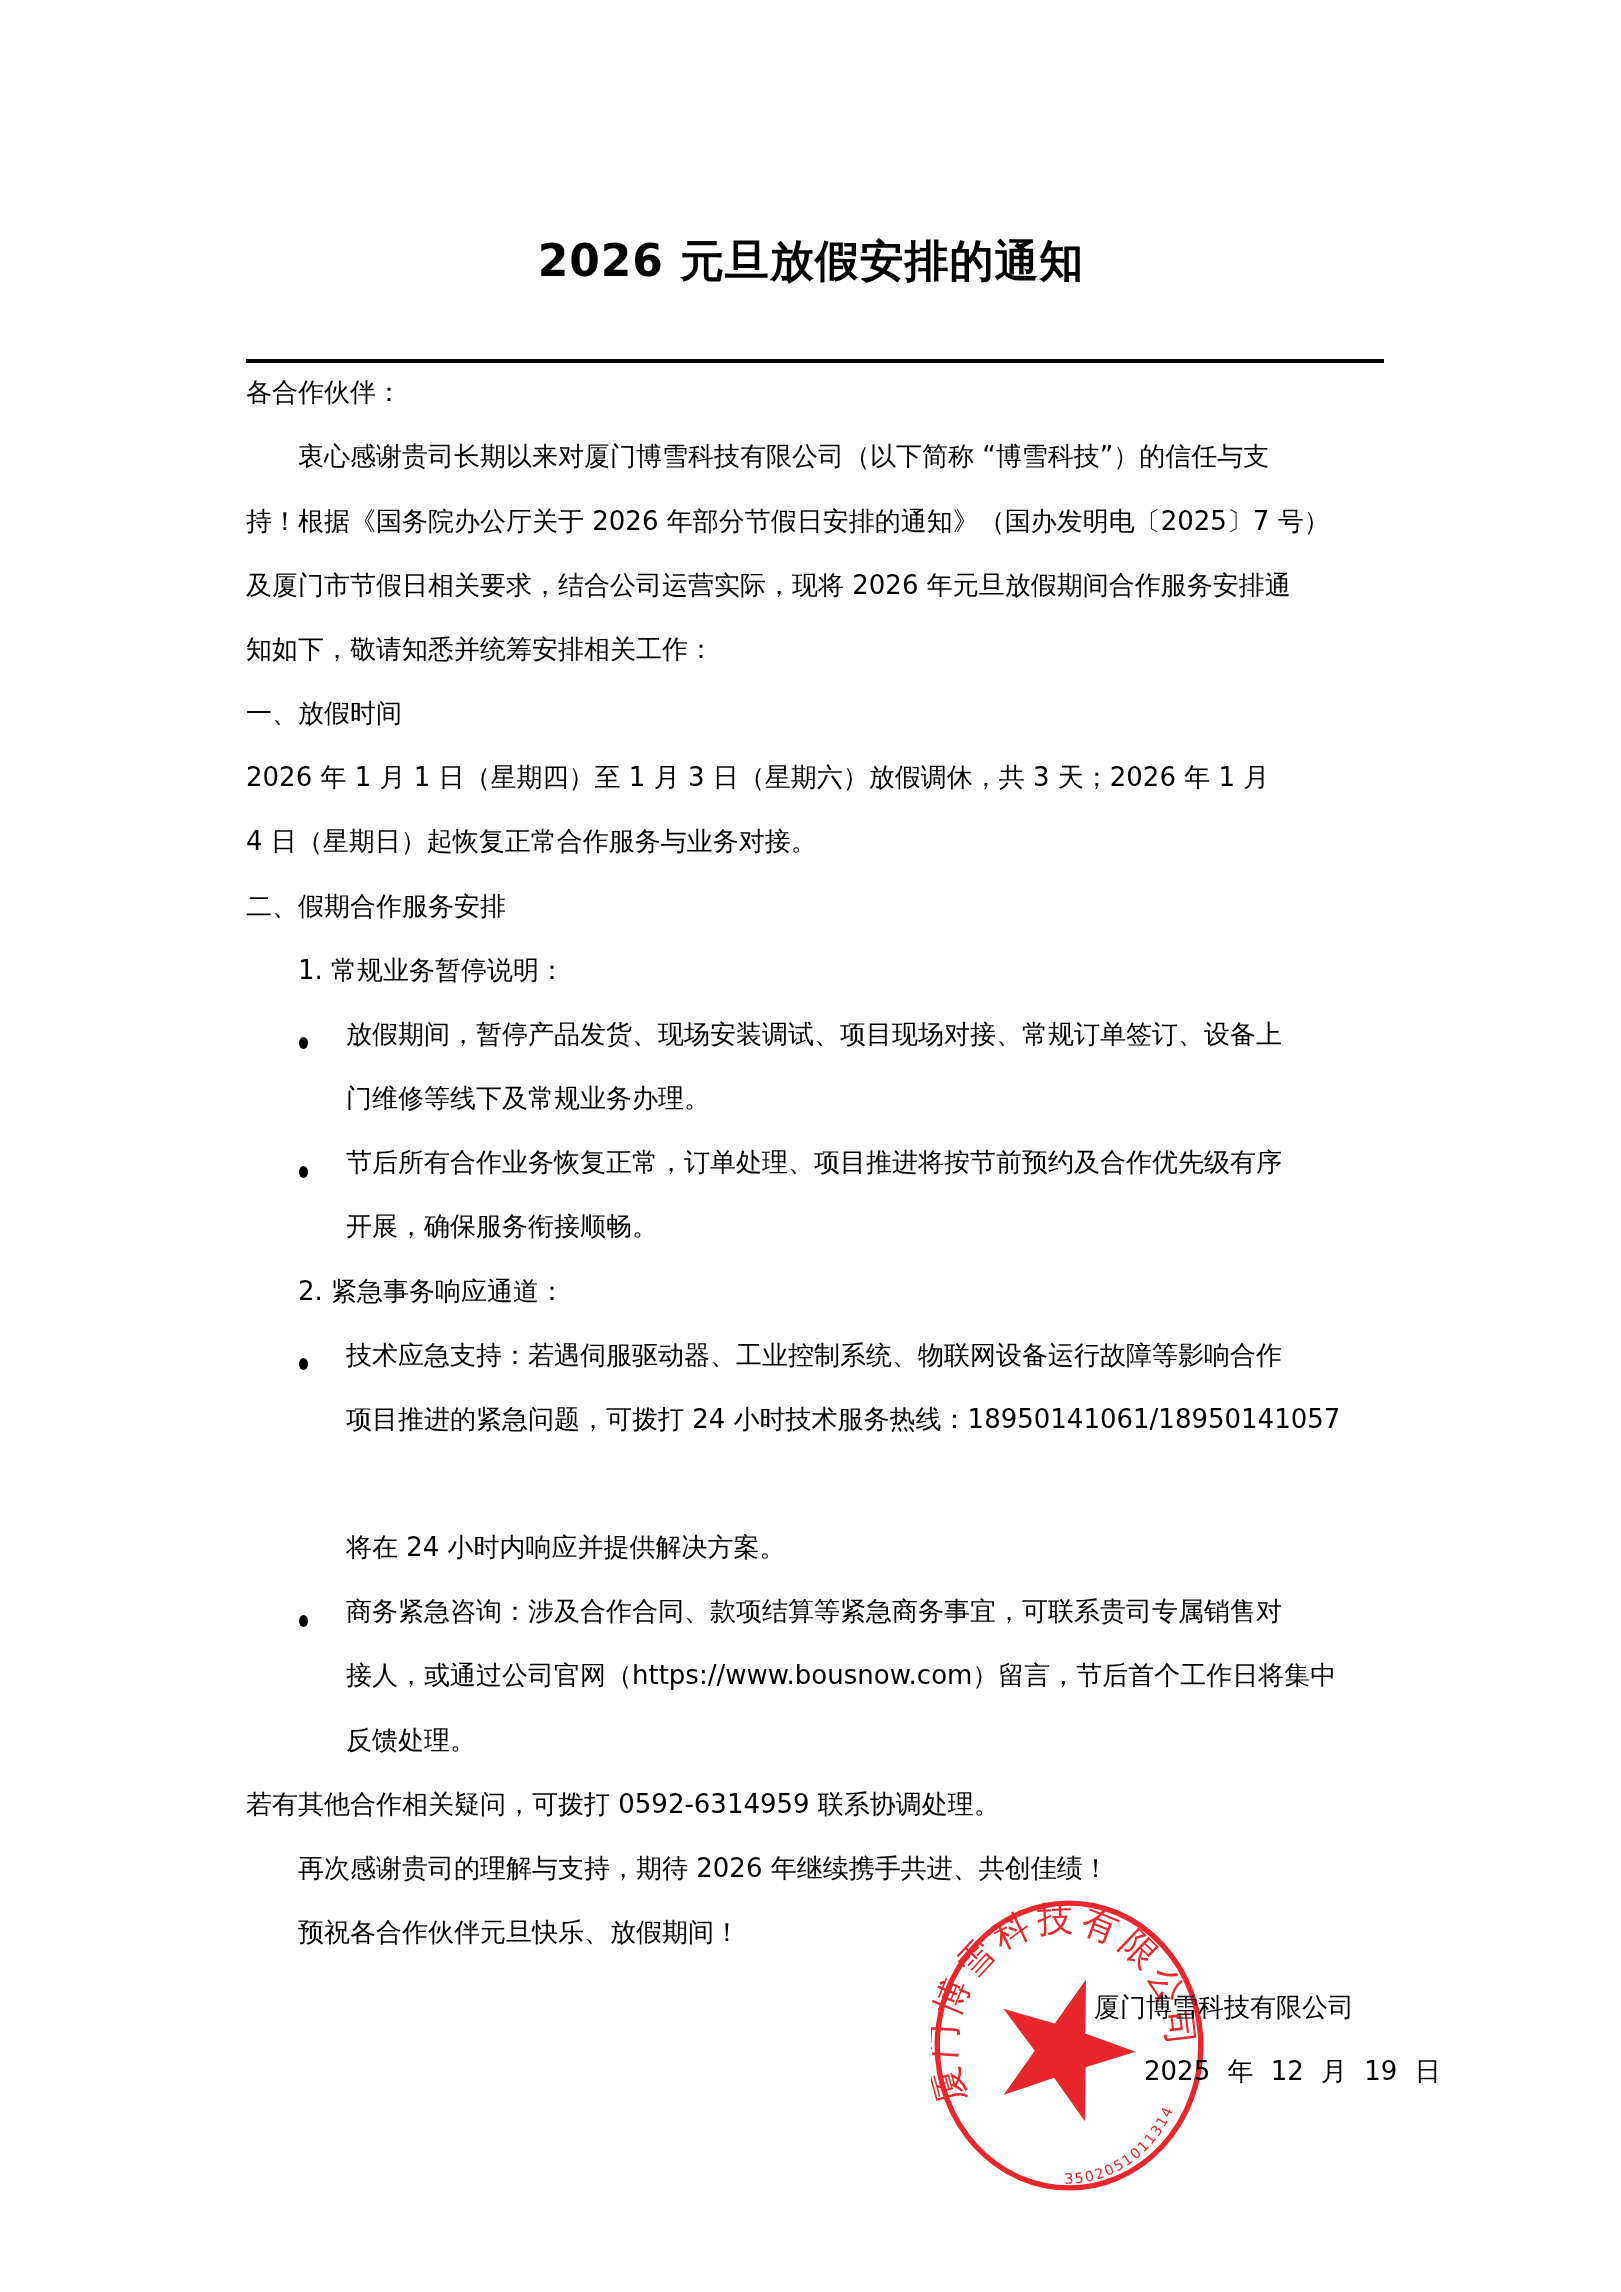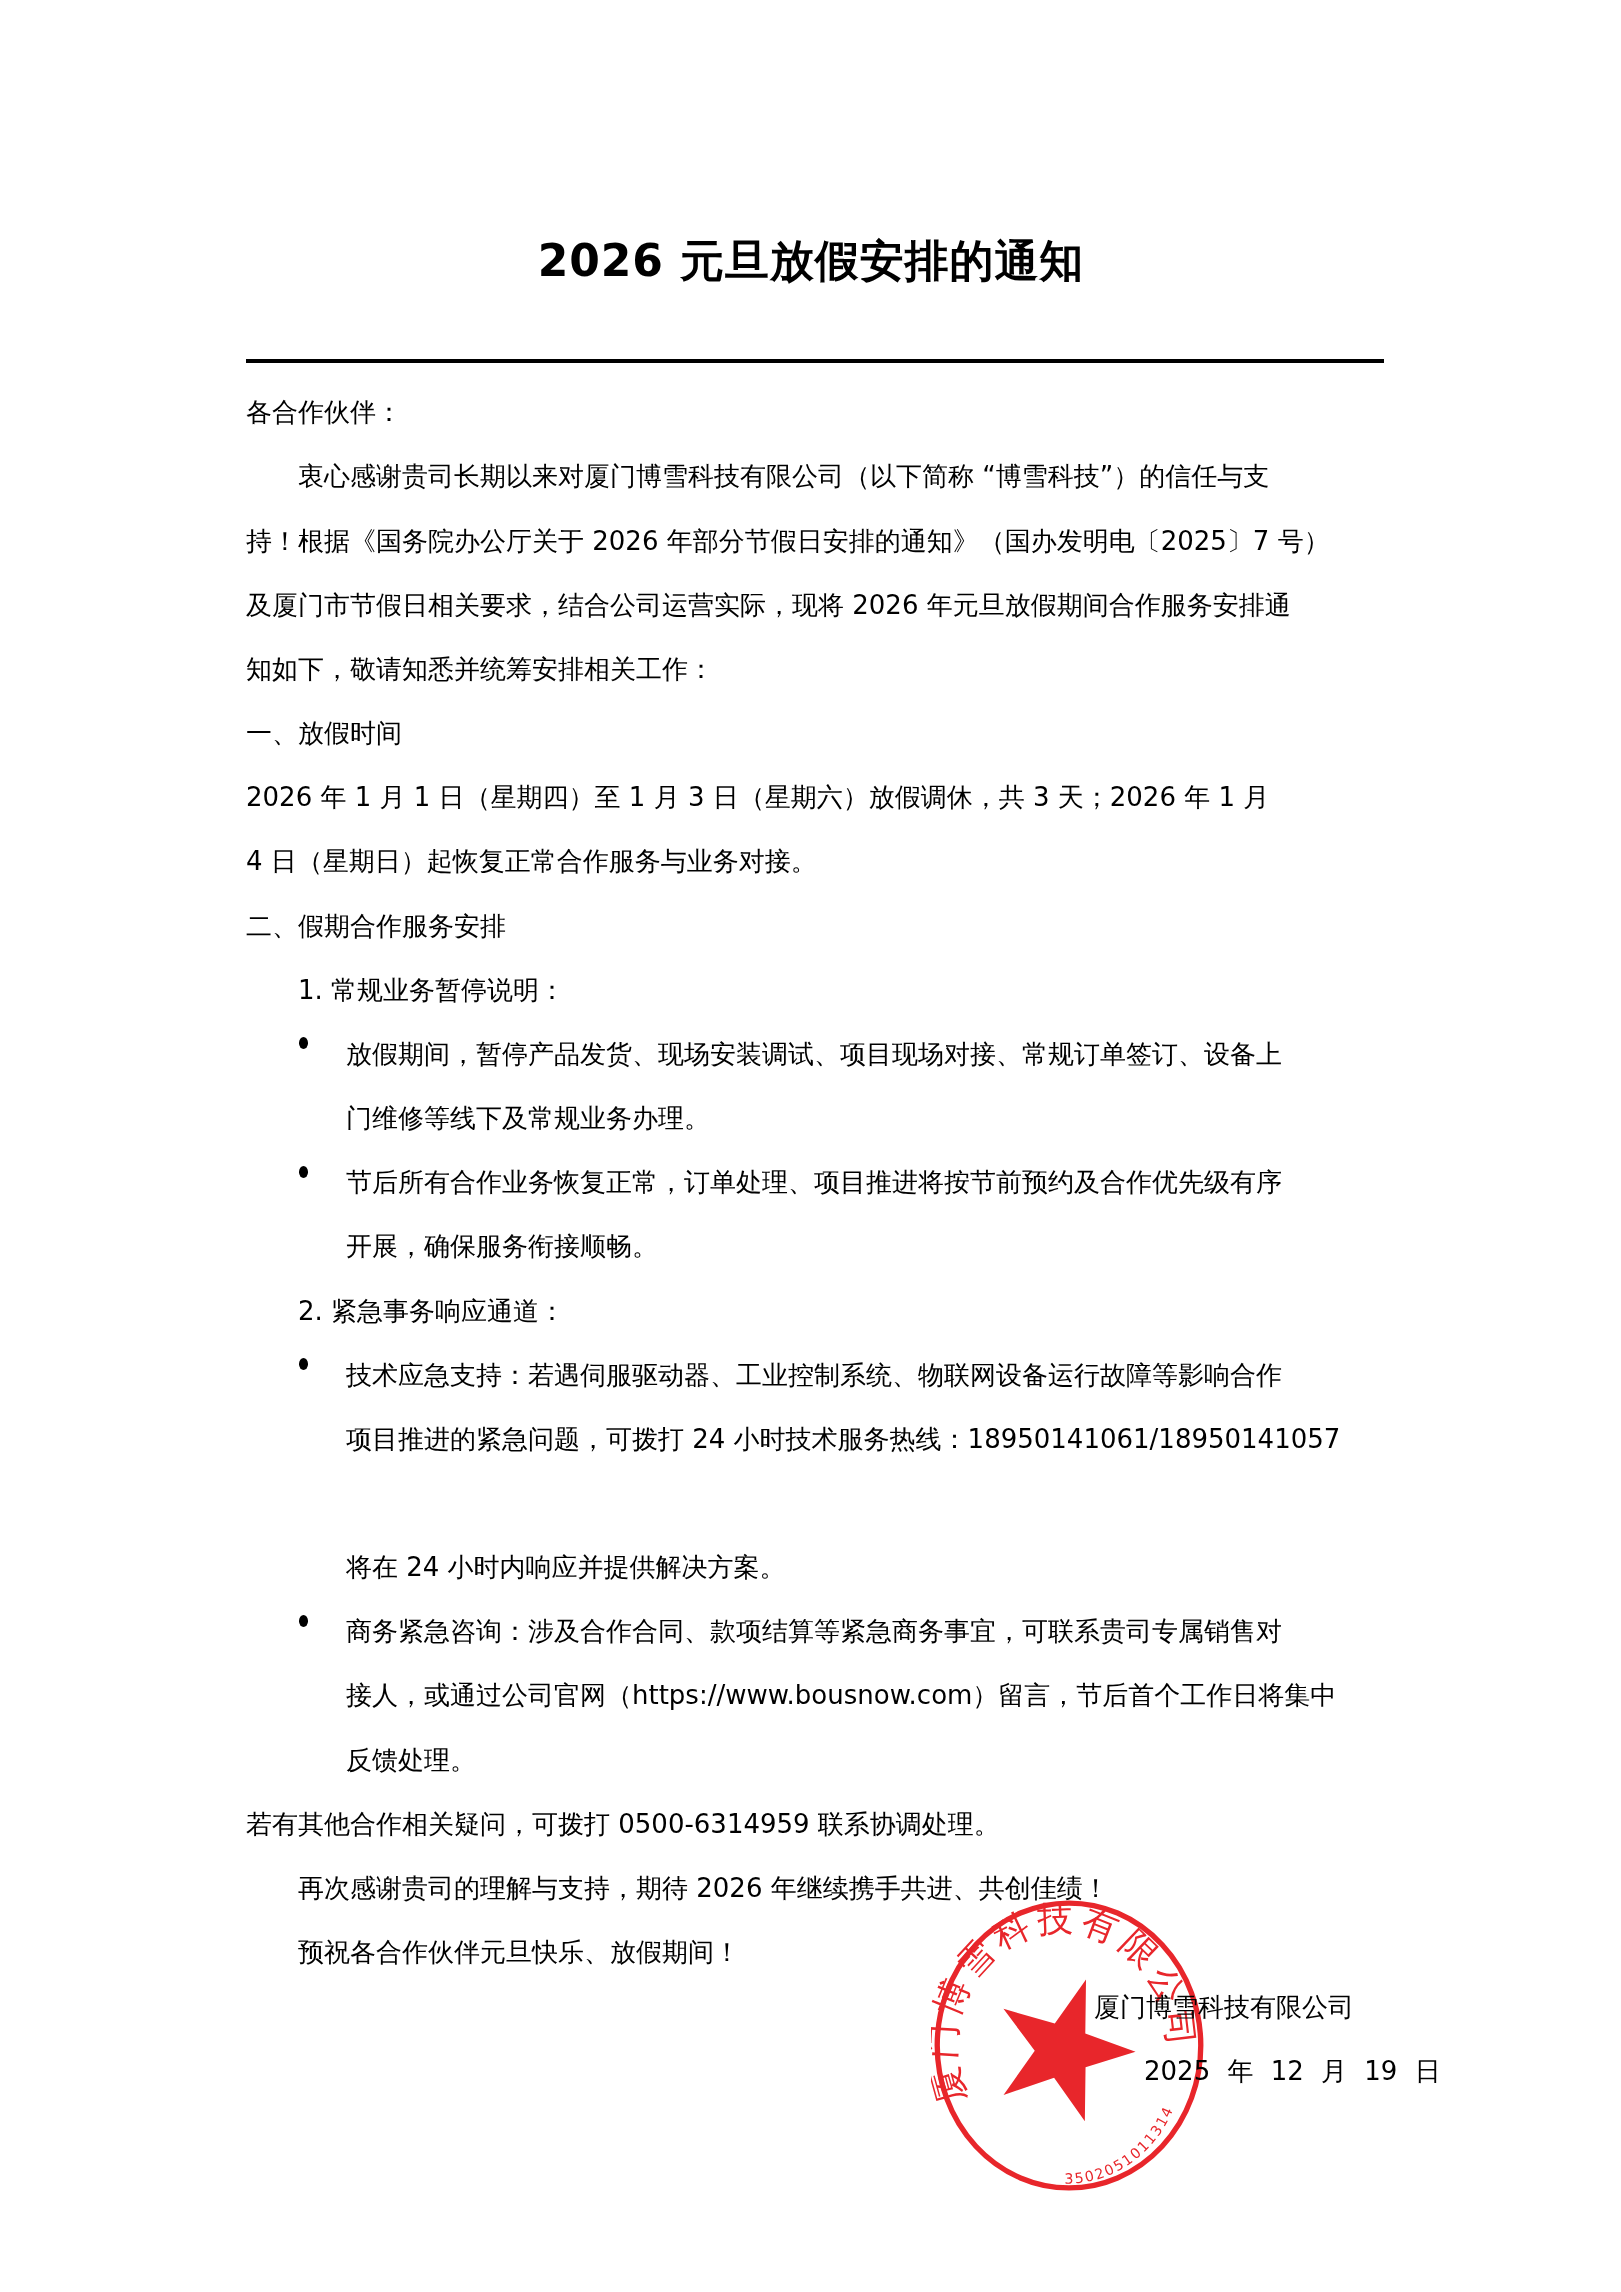--- a/index.html
+++ b/index.html
@@ -2,21 +2,21 @@
 <html style="font-size:14.3px"><head>
 <meta charset="utf-8">
 <style>
   html, body { margin: 0; padding: 0; background: #ffffff; }
   body { width: 1622px; height: 2293px; position: relative; overflow: hidden;
          font-family: "DejaVu Sans", "Liberation Sans", sans-serif; color: #000; }
   .page { position: absolute; left: 0; top: 0; width: 1622px; height: 2293px; }
   .title { position: absolute; left: 0; width: 1622px; top: 221px; text-align: center;
            font-size: 44px; font-weight: bold; letter-spacing: 0.9px; line-height: 80px; }
   .rule { position: absolute; left: 246px; top: 359px; width: 1138px; height: 3.6px; background: #000; }
-  .line { position: absolute; font-size: 26px; line-height: 36px; white-space: nowrap; margin-top: 20px; }
+  .line { position: absolute; font-size: 26px; line-height: 36px; white-space: nowrap; }
   .just { display: flex; justify-content: space-between; }
   .bullet-dot { position: absolute; left: 299px; width: 9px; height: 11.6px; border-radius: 50%; background: #000; }
   .stamp { position: absolute; left: 931px; top: 1894px; width: 276px; height: 303px; }
   .sig { position: absolute; font-size: 26px; line-height: 36px; white-space: nowrap; }
 </style>
 </head>
 <body>
 
 <div class="page">
 
@@ -51,21 +51,21 @@
   <div class="bullet-dot" style="top:1358px;"></div>
   <div class="line" style="left:346px; top:1337px;">技术应急支持：若遇伺服驱动器、工业控制系统、物联网设备运行故障等影响合作</div>
   <div class="line" style="left:346px; top:1401px;">项目推进的紧急问题，可拨打 24 小时技术服务热线：18950141061/18950141057</div>
   <div class="line" style="left:346px; top:1529px;">将在 24 小时内响应并提供解决方案。</div>
 
   <div class="bullet-dot" style="top:1615px;"></div>
   <div class="line" style="left:346px; top:1593px;">商务紧急咨询：涉及合作合同、款项结算等紧急商务事宜，可联系贵司专属销售对</div>
   <div class="line" style="left:346px; top:1657px;text-align:right;">接人，或通过公司官网（https://www.bousnow.com）留言，节后首个工作日将集中</div>
   <div class="line" style="left:346px; top:1722px;">反馈处理。</div>
 
-  <div class="line" style="left:246px; top:1786px;">若有其他合作相关疑问，可拨打 0500-6314959 联系协调处理。</div>
+  <div class="line" style="left:246px; top:1786px;">若有其他合作相关疑问，可拨打 0592-6314959 联系协调处理。</div>
   <div class="line" style="left:298px; top:1850px;">再次感谢贵司的理解与支持，期待 2026 年继续携手共进、共创佳绩！</div>
   <div class="line" style="left:298px; top:1914px;">预祝各合作伙伴元旦快乐、放假期间！</div>
 
   <svg class="stamp" viewBox="0 0 310 340">
     <ellipse cx="155" cy="170" rx="148" ry="160" fill="none" stroke="#e8262b" stroke-width="6"></ellipse>
     <polygon points="150,92 168,150 228,152 180,186 198,244 150,208 102,244 120,186 72,152 132,150" fill="#e8262b" transform="rotate(18 150 170)"></polygon>
     <defs>
       <path id="ringTop" d="M 40 230 A 120 130 0 1 1 265 195"></path>
       <path id="ringBot" d="M 150 325 A 130 140 0 0 0 282 165"></path>
     </defs>

